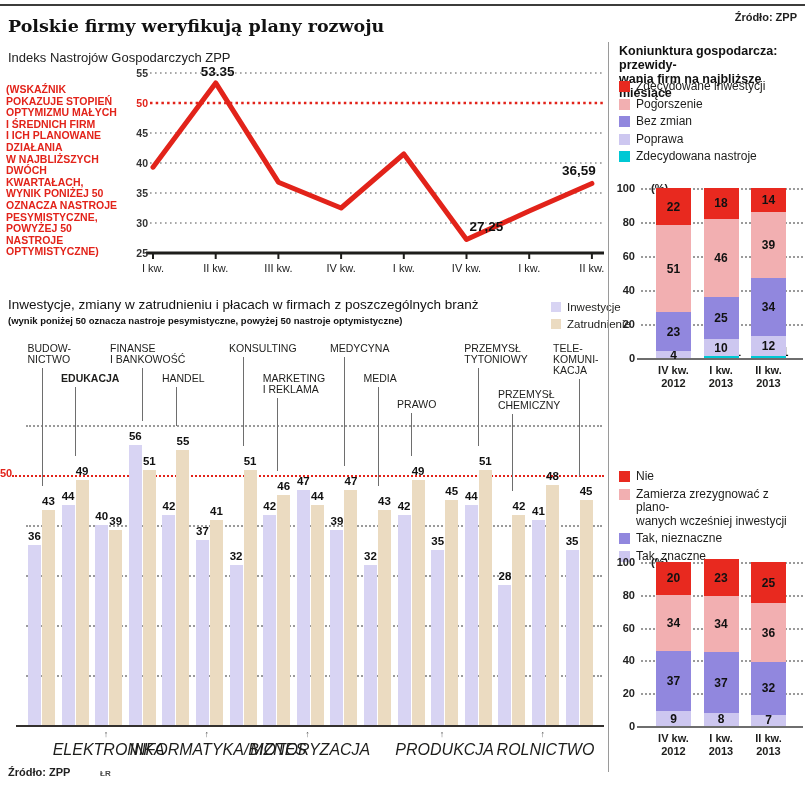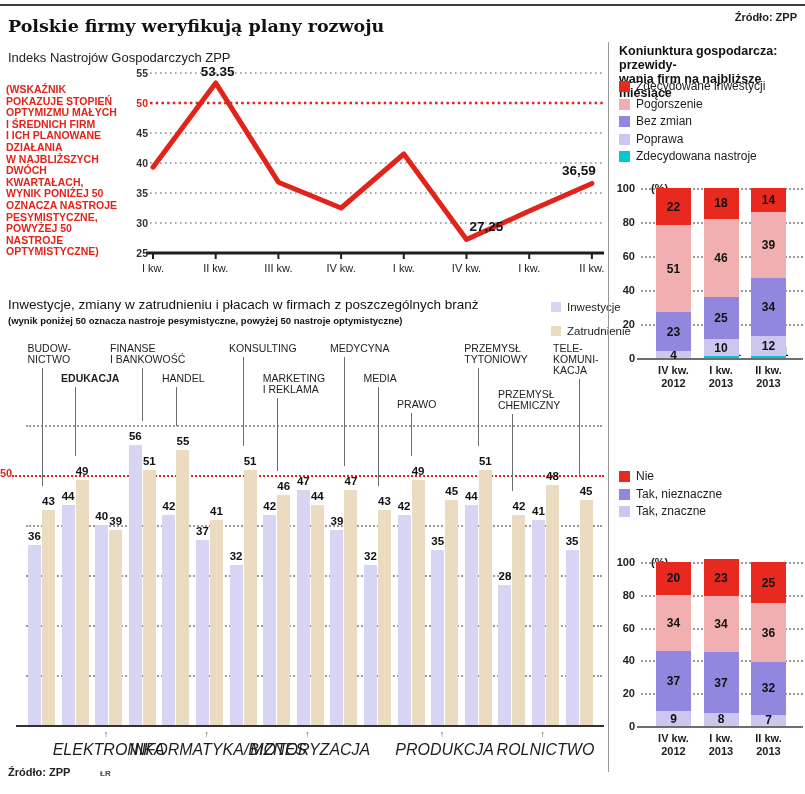--- a/index.html
+++ b/index.html
@@ -108,21 +108,21 @@
       <text x="465.90000000000003" y="214" text-anchor="middle" font-size="11" fill="#222">II kw.</text>
       <polyline points="27,109.20000000000002 89.7,24.89999999999999 152.4,124.20000000000002 215.10000000000002,150 277.8,96 340.5,181.5 403.20000000000005,153 465.90000000000003,125.45999999999998" fill="none" stroke="#e2231a" stroke-width="5" stroke-linejoin="round" stroke-linecap="round"></polyline>
       <text x="91.7" y="17.89999999999999" text-anchor="middle" font-size="13.5" font-weight="bold" fill="#111">53.35</text>
       <text x="360.5" y="172.5" text-anchor="middle" font-size="13.5" font-weight="bold" fill="#111">27,25</text>
       <text x="452.90000000000003" y="117.45999999999998" text-anchor="middle" font-size="13.5" font-weight="bold" fill="#111">36,59</text>
     </svg>
 
   <div id="sector-title">Inwestycje, zmiany w zatrudnieniu i płacach w firmach z poszczególnych branż</div>
   <div id="sector-subtitle">(wynik poniżej 50 oznacza nastroje pesymistyczne, powyżej 50 nastroje optymistyczne)</div>
   <div id="sector-legend">
-      <div class="leg-item" style="margin-bottom: 10px;">
+      <div class="leg-item" style="margin-bottom: 3px;">
         <div class="leg-sq" style="background: rgb(216, 212, 243); width: 10px; height: 10px; flex: 0 0 10px;"></div>
         <div class="leg-tx" style="font-size: 11.5px;">Inwestycje</div>
       </div>
       <div class="leg-item" style="margin-bottom: 2px;">
         <div class="leg-sq" style="background: rgb(235, 219, 193); width: 10px; height: 10px; flex: 0 0 10px;"></div>
         <div class="leg-tx" style="font-size: 11.5px;">Zatrudnienie</div>
       </div>
     </div>
   <div id="sector-plot">
       <div class="grid" style="left: 26px; width: 576px; top: 340px;"></div>
@@ -318,20 +318,25 @@
         <div class="pxl" style="left: 136px; width: 47px; top: 192px;">II kw.
 2013</div>
       </div>
 
     <div class="panel-legend" id="pb-legend" style="top:428px">
         <div class="leg-item">
           <div class="leg-sq" style="background: rgb(232, 41, 31);"></div>
           <div class="leg-tx">Nie</div>
         </div>
         <div class="leg-item">
+          <div class="leg-sq" style="background: rgb(242, 175, 177);"></div>
+          <div class="leg-tx">Zamierza zrezygnować z plano-
+wanych wcześniej inwestycji</div>
+        </div>
+        <div class="leg-item">
           <div class="leg-sq" style="background: rgb(145, 135, 222);"></div>
           <div class="leg-tx">Tak, nieznaczne</div>
         </div>
         <div class="leg-item">
           <div class="leg-sq" style="background: rgb(205, 199, 240);"></div>
           <div class="leg-tx">Tak, znaczne</div>
         </div>
       </div>
     <div class="pplot" id="pb-plot" style="top:512px;height:218px">
         <div class="pg-base" style="left: 28px; width: 166px; top: 172px;"></div>

